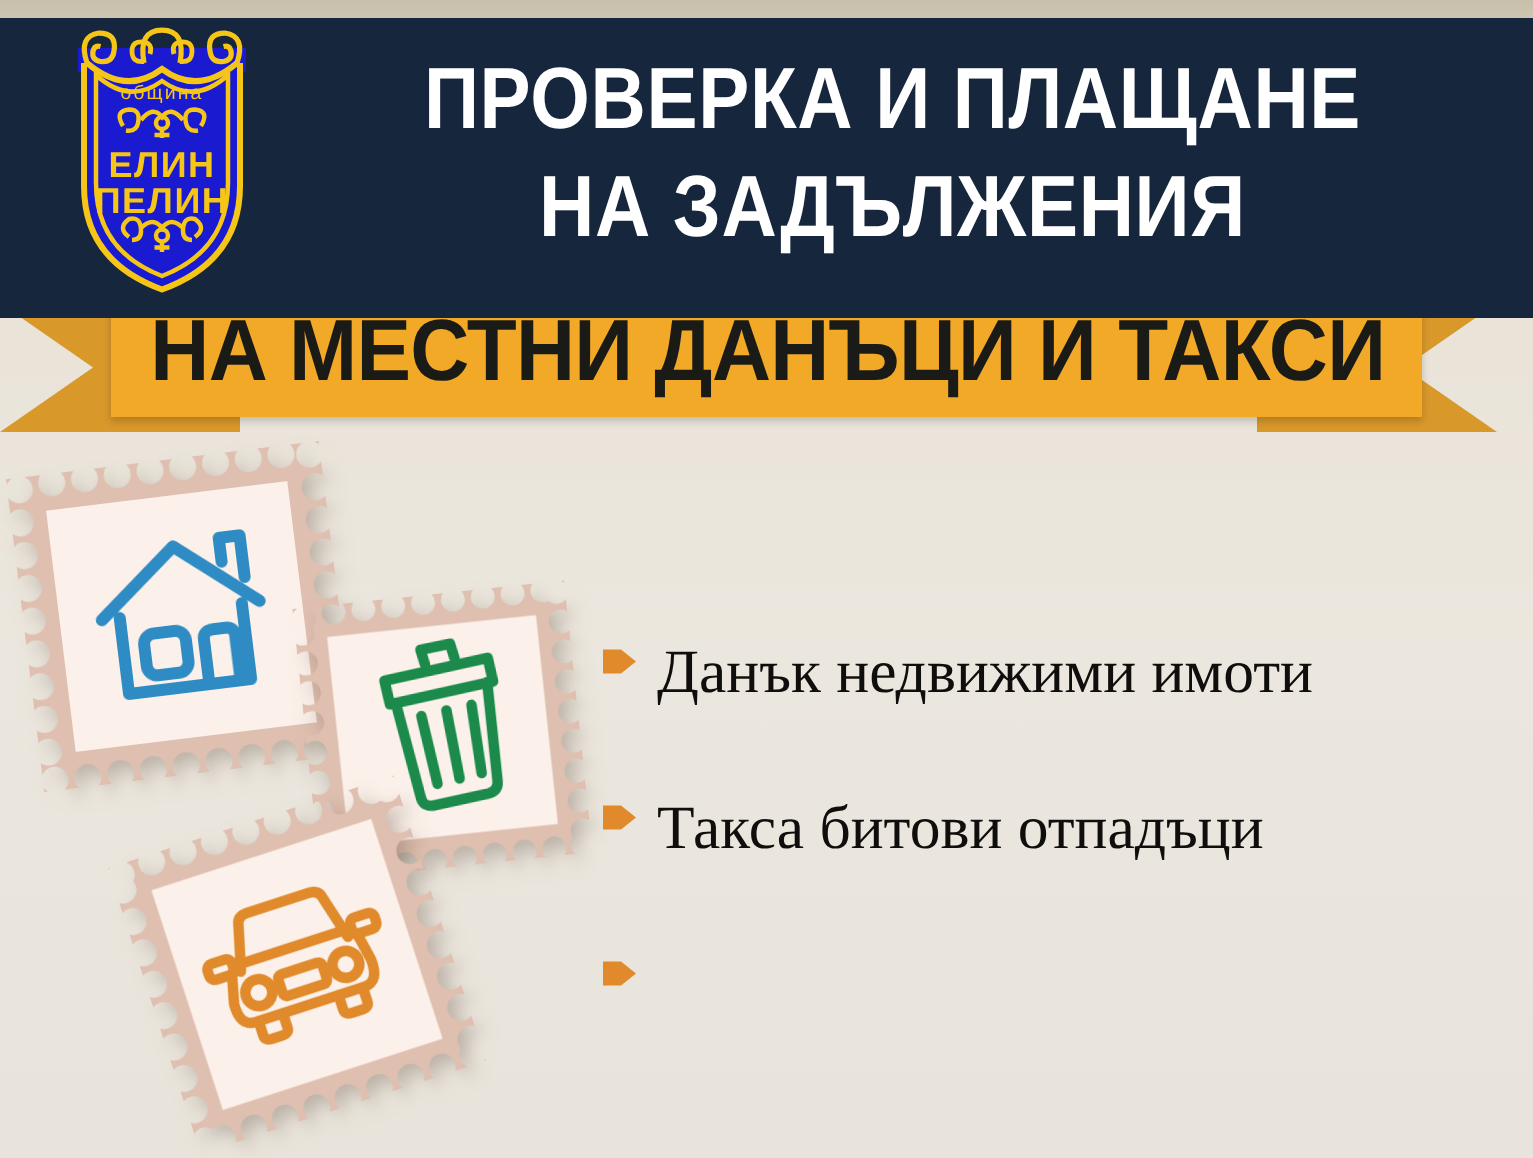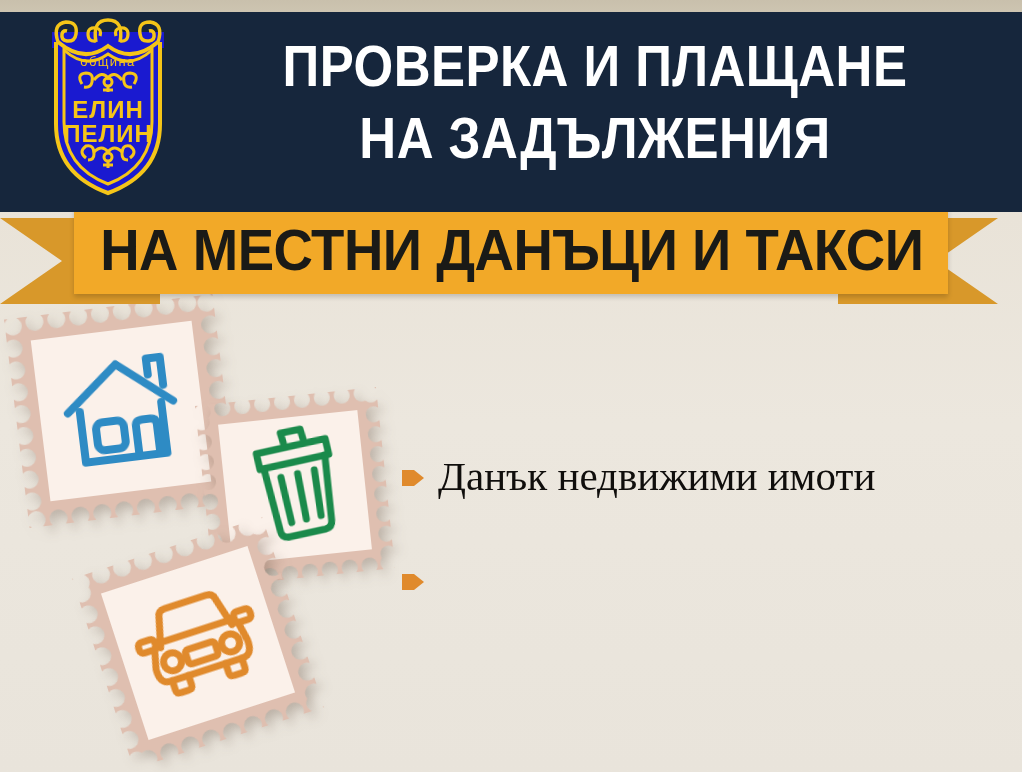--- a/index.html
+++ b/index.html
@@ -55,21 +55,21 @@
     top: 12px;
     width: 132px;
     height: 185px;
     z-index: 6;
   }
 
   
   .ribbon {
     position: absolute;
     left: 0;
-    top: 196px;
+    top: 180px;
     width: 998px;
     height: 108px;
     z-index: 4;
   }
   .ribbon-tail {
     position: absolute;
     top: 22px;
     width: 160px;
     height: 86px;
     background: #d8982a;
@@ -124,21 +124,21 @@
   
   .list {
     position: absolute;
     left: 400px;
     top: 424px;
     width: 610px;
     z-index: 3;
   }
   .list-item {
     display: flex;
-    align-items: center;
+    align-items: flex-start;
     height: 104px;
   }
   .bullet {
     width: 26px;
     height: 26px;
     flex: 0 0 26px;
     margin-right: 12px;
     margin-top: 4px;
   }
   .item-text {
@@ -404,22 +404,28 @@
 
   <div class="list">
 
     <div class="list-item">
       <svg class="bullet" viewBox="0 0 26 26">
         <path d="M2 5 L14 5 L24 13 L14 21 L2 21 Z" fill="#e08a2c"></path>
       </svg>
       <span class="item-text">Данък недвижими имоти</span>
     </div>
 
-
     <div class="list-item">
       <svg class="bullet" viewBox="0 0 26 26">
         <path d="M2 5 L14 5 L24 13 L14 21 L2 21 Z" fill="#e08a2c"></path>
       </svg>
+      <span class="item-text">Такса битови отпадъци</span>
+    </div>
+
+    <div class="list-item">
+      <svg class="bullet" viewBox="0 0 26 26">
+        <path d="M2 5 L14 5 L24 13 L14 21 L2 21 Z" fill="#e08a2c"></path>
+      </svg>
     </div>
 
   </div>
 
 </div>
 
 </body></html>

